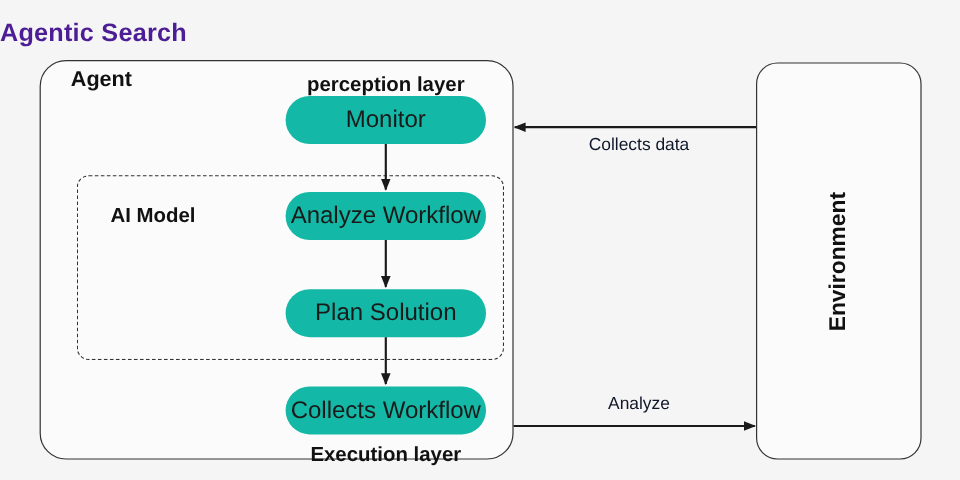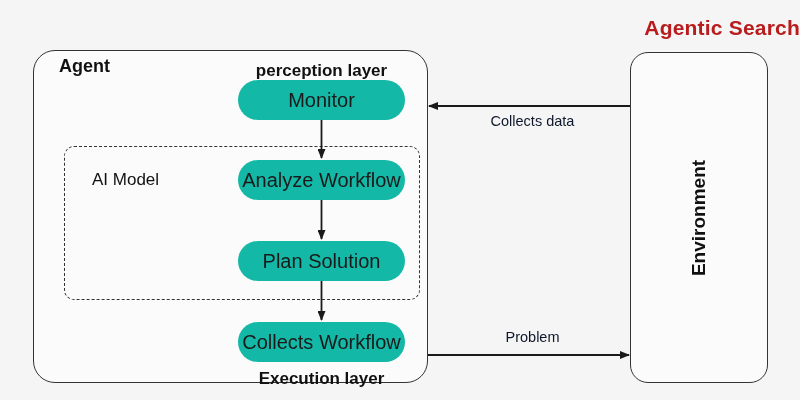--- a/index.html
+++ b/index.html
@@ -18,24 +18,24 @@
     width: 800px;
     height: 400px;
   }
 
   
   .diagram-title {
     position: absolute;
     left: 0;
     top: 16px;
     width: 800px;
-    text-align: right;
+    text-align: left;
     font-size: 21px;
     font-weight: bold;
-    color: #b91c1c;
+    color: #4c1d95;
     letter-spacing: 0.2px;
   }
 
   
   .agent-box {
     position: absolute;
     left: 33px;
     top: 50px;
     width: 395px;
     height: 333px;
@@ -92,21 +92,21 @@
     border: 1.6px dashed #333333;
     border-radius: 10px;
     background: transparent;
     box-sizing: border-box;
   }
   .aimodel-label {
     position: absolute;
     left: 92px;
     top: 170px;
     font-size: 17px;
-    font-weight: normal;
+    font-weight: bold;
     color: #111111;
   }
 
   
   .pill {
     position: absolute;
     background: #14b8a6;
     border-radius: 20px;
     display: flex;
     align-items: center;
@@ -174,21 +174,21 @@
   <div class="pill" id="pill-analyze">Analyze Workflow</div>
   <div class="pill" id="pill-plan">Plan Solution</div>
   <div class="pill" id="pill-executes">Collects Workflow</div>
 
   <div class="environment-box"></div>
   <div class="environment-label">
     <span>Environment</span>
   </div>
 
   <div class="edge-label" id="label-collects">Collects data</div>
-  <div class="edge-label" id="label-action">Problem</div>
+  <div class="edge-label" id="label-action">Analyze</div>
 
   <svg id="connectors" viewBox="0 0 800 400">
     <defs>
       <marker id="arrowhead" markerWidth="10" markerHeight="8" refX="9" refY="4" orient="auto" markerUnits="userSpaceOnUse">
         <path d="M0,0 L10,4 L0,8 z" fill="#1a1a1a"></path>
       </marker>
     </defs>
 
     <line x1="321.5" y1="120" x2="321.5" y2="158" stroke="#1a1a1a" stroke-width="1.8" marker-end="url(#arrowhead)"></line>
 

